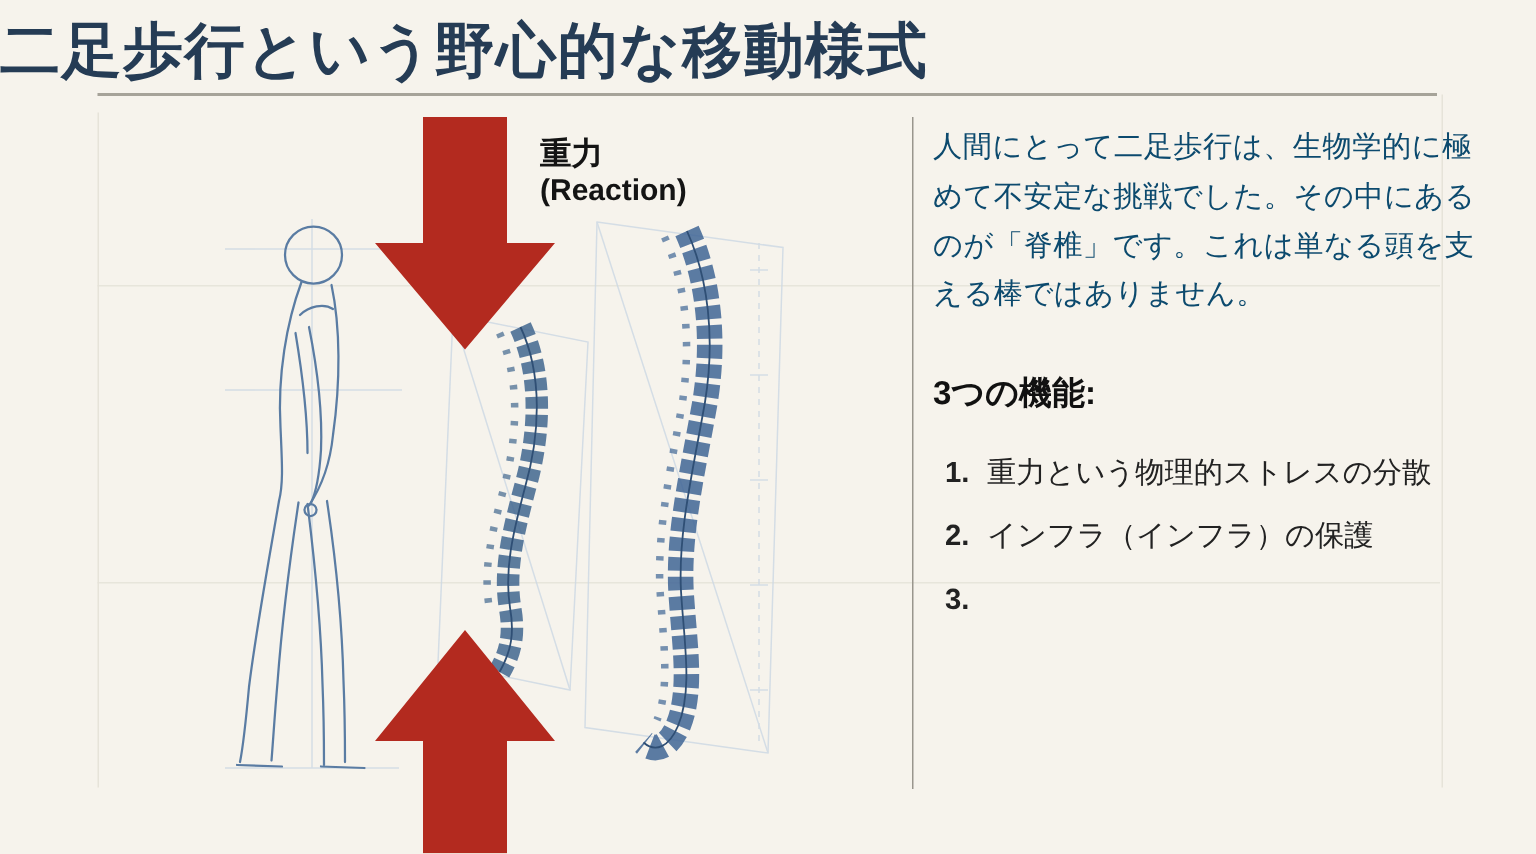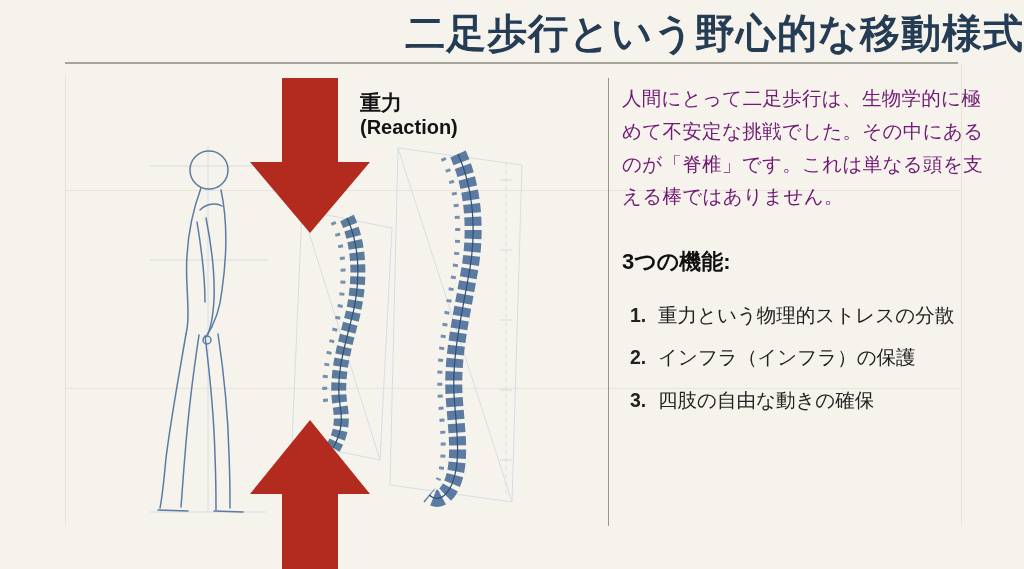--- a/index.html
+++ b/index.html
@@ -12,21 +12,21 @@
     overflow:hidden;
   }
   .page{position:absolute;inset:0;}
 
   
   .gridline{position:absolute;background:#e4e1d7;}
   .gridline.h{height:1px;}
   .gridline.v{width:1px;}
 
   
-  .title-wrap{position:absolute;left:0;top:0;width:1024px;text-align:right;}
+  .title-wrap{position:absolute;left:0;top:0;width:1024px;text-align:left;}
   h1{
     margin:6px 0 0 0;
     font-size:40px;
     font-weight:bold;
     letter-spacing:1px;
     color:#253c55;
   }
   .title-rule{
     position:absolute;left:65px;top:62px;width:893px;height:2px;
     background:#8b887e;opacity:.75;
@@ -45,21 +45,21 @@
     background:#99968d;
   }
 
   
   .content{position:absolute;left:622px;top:82px;width:372px;}
   .content p{
     margin:0;
     font-size:19.5px;
     line-height:1.68;
     letter-spacing:.3px;
-    color:#701a75;
+    color:#0c4a6e;
   }
   .content h2{
     margin:34px 0 24px 0;
     font-size:22px;
     font-weight:bold;
     color:#111;
   }
   .content ol{
     list-style:none;margin:0;padding:0 0 0 8px;
   }
@@ -153,18 +153,17 @@
       <li>
         <span class="num">1.</span>
         <span>重力という物理的ストレスの分散</span>
       </li>
       <li>
         <span class="num">2.</span>
         <span>インフラ（インフラ）の保護</span>
       </li>
       <li>
         <span class="num">3.</span>
-        <span>四肢の自由な動きの確保</span>
       </li>
     </ol>
   </section>
 
 </div>
 
 </body></html>

